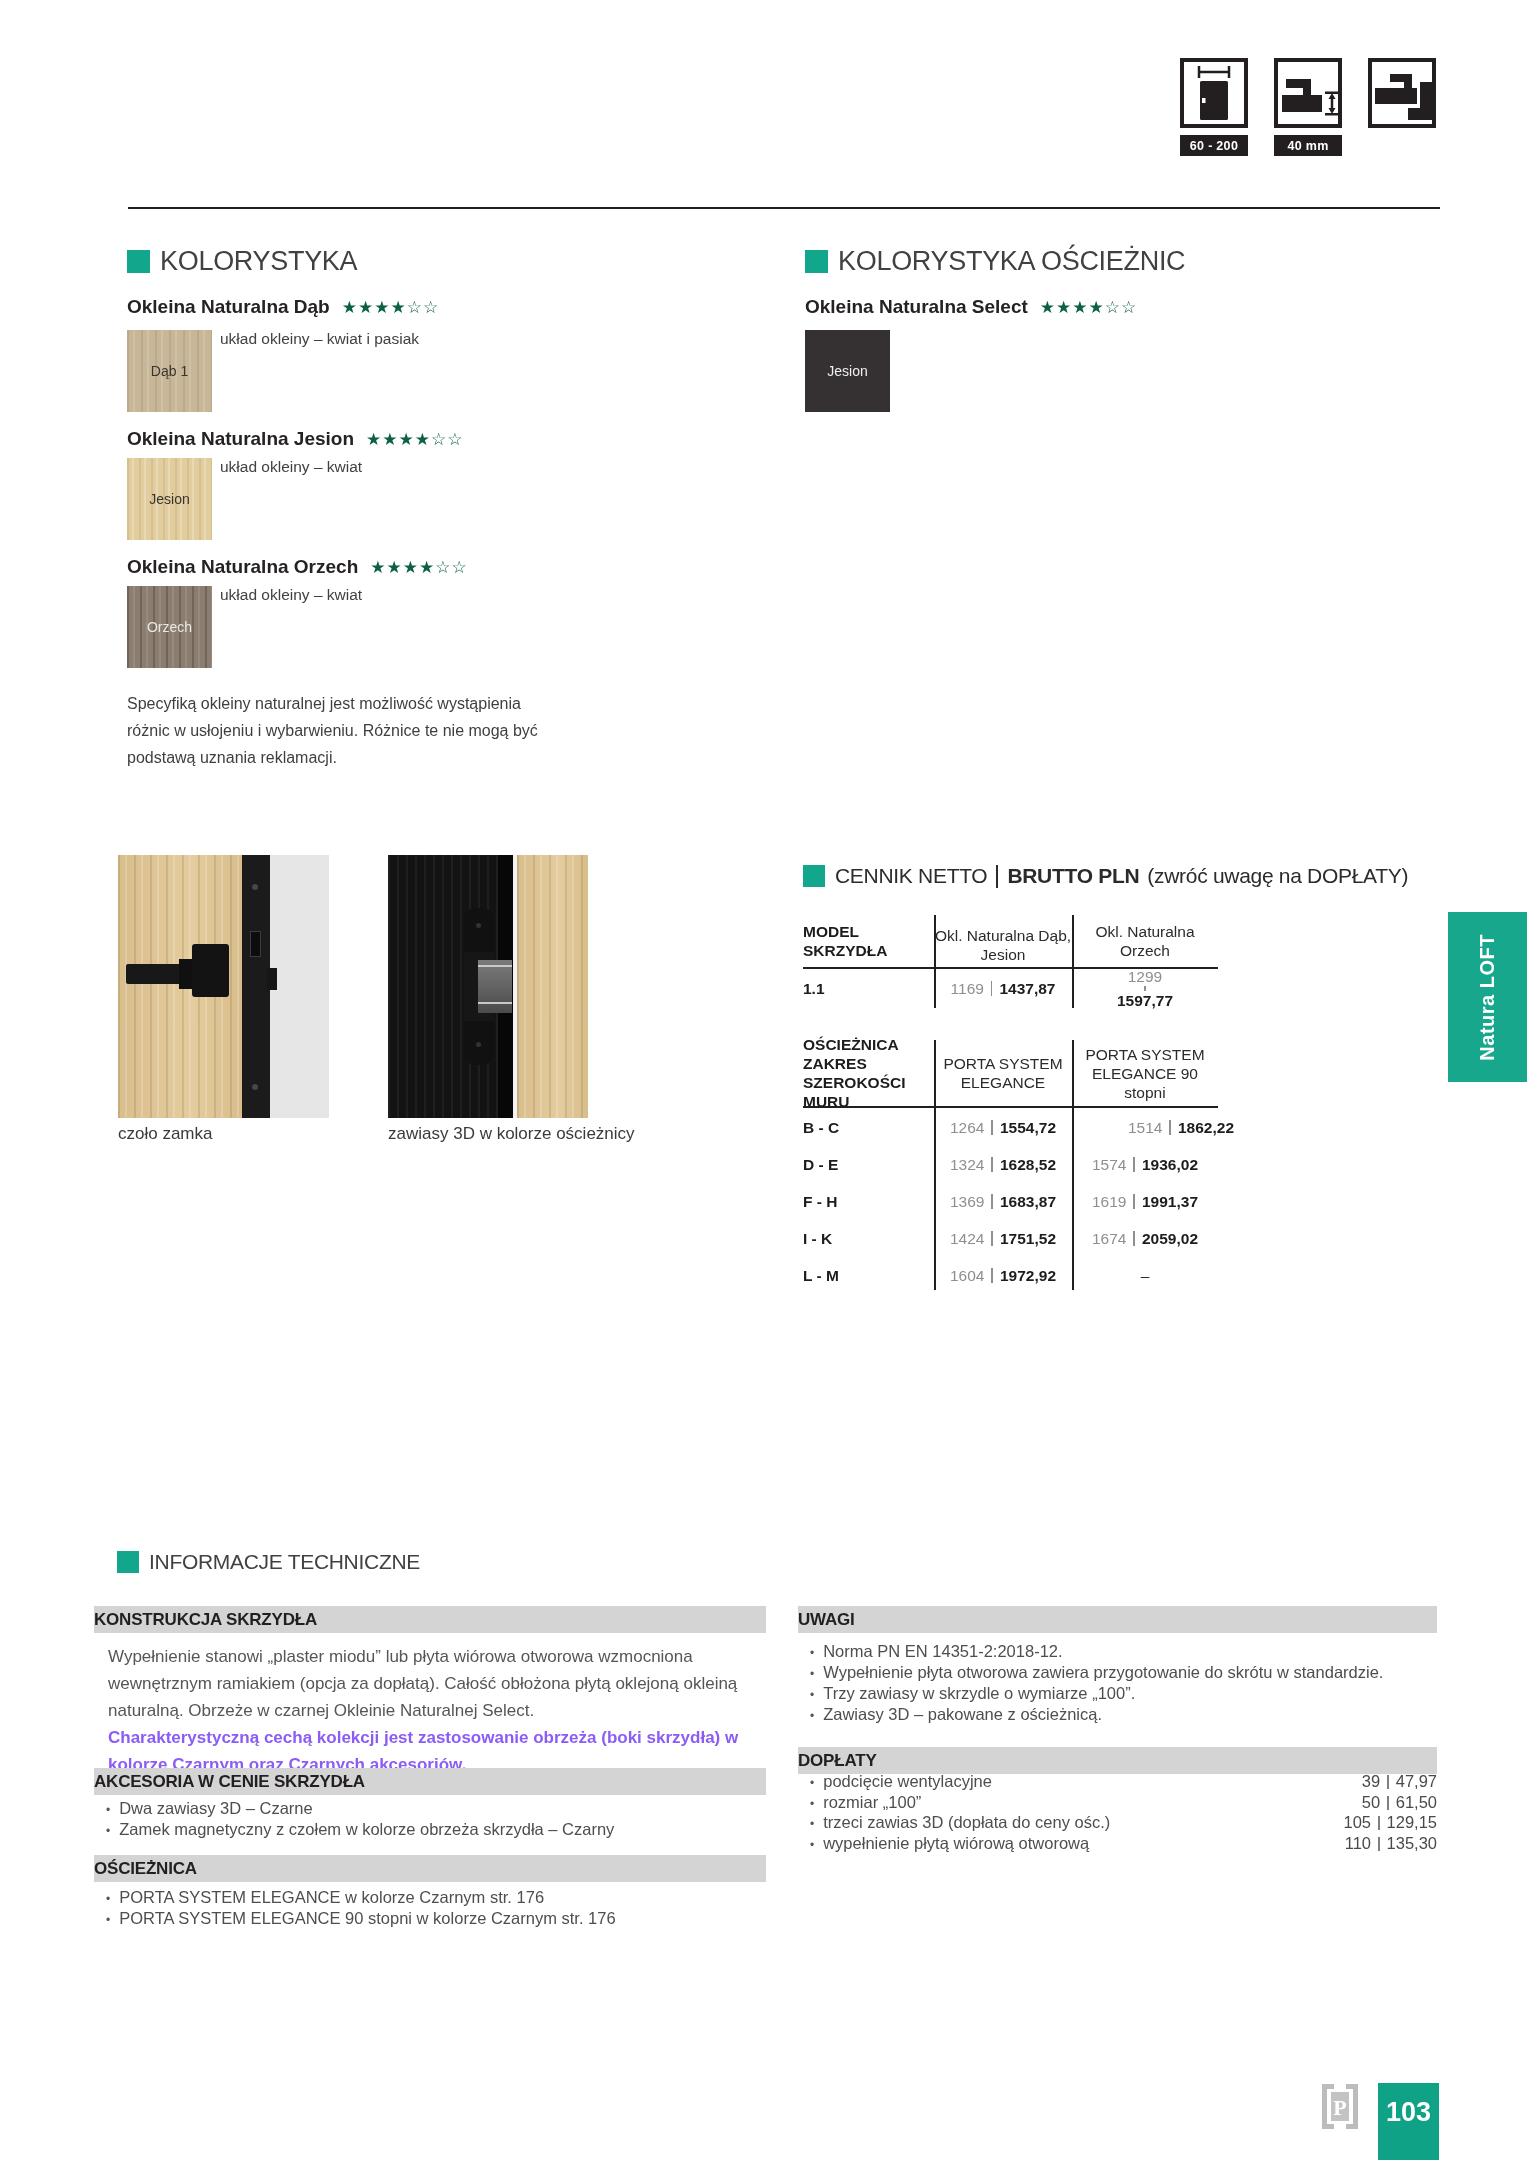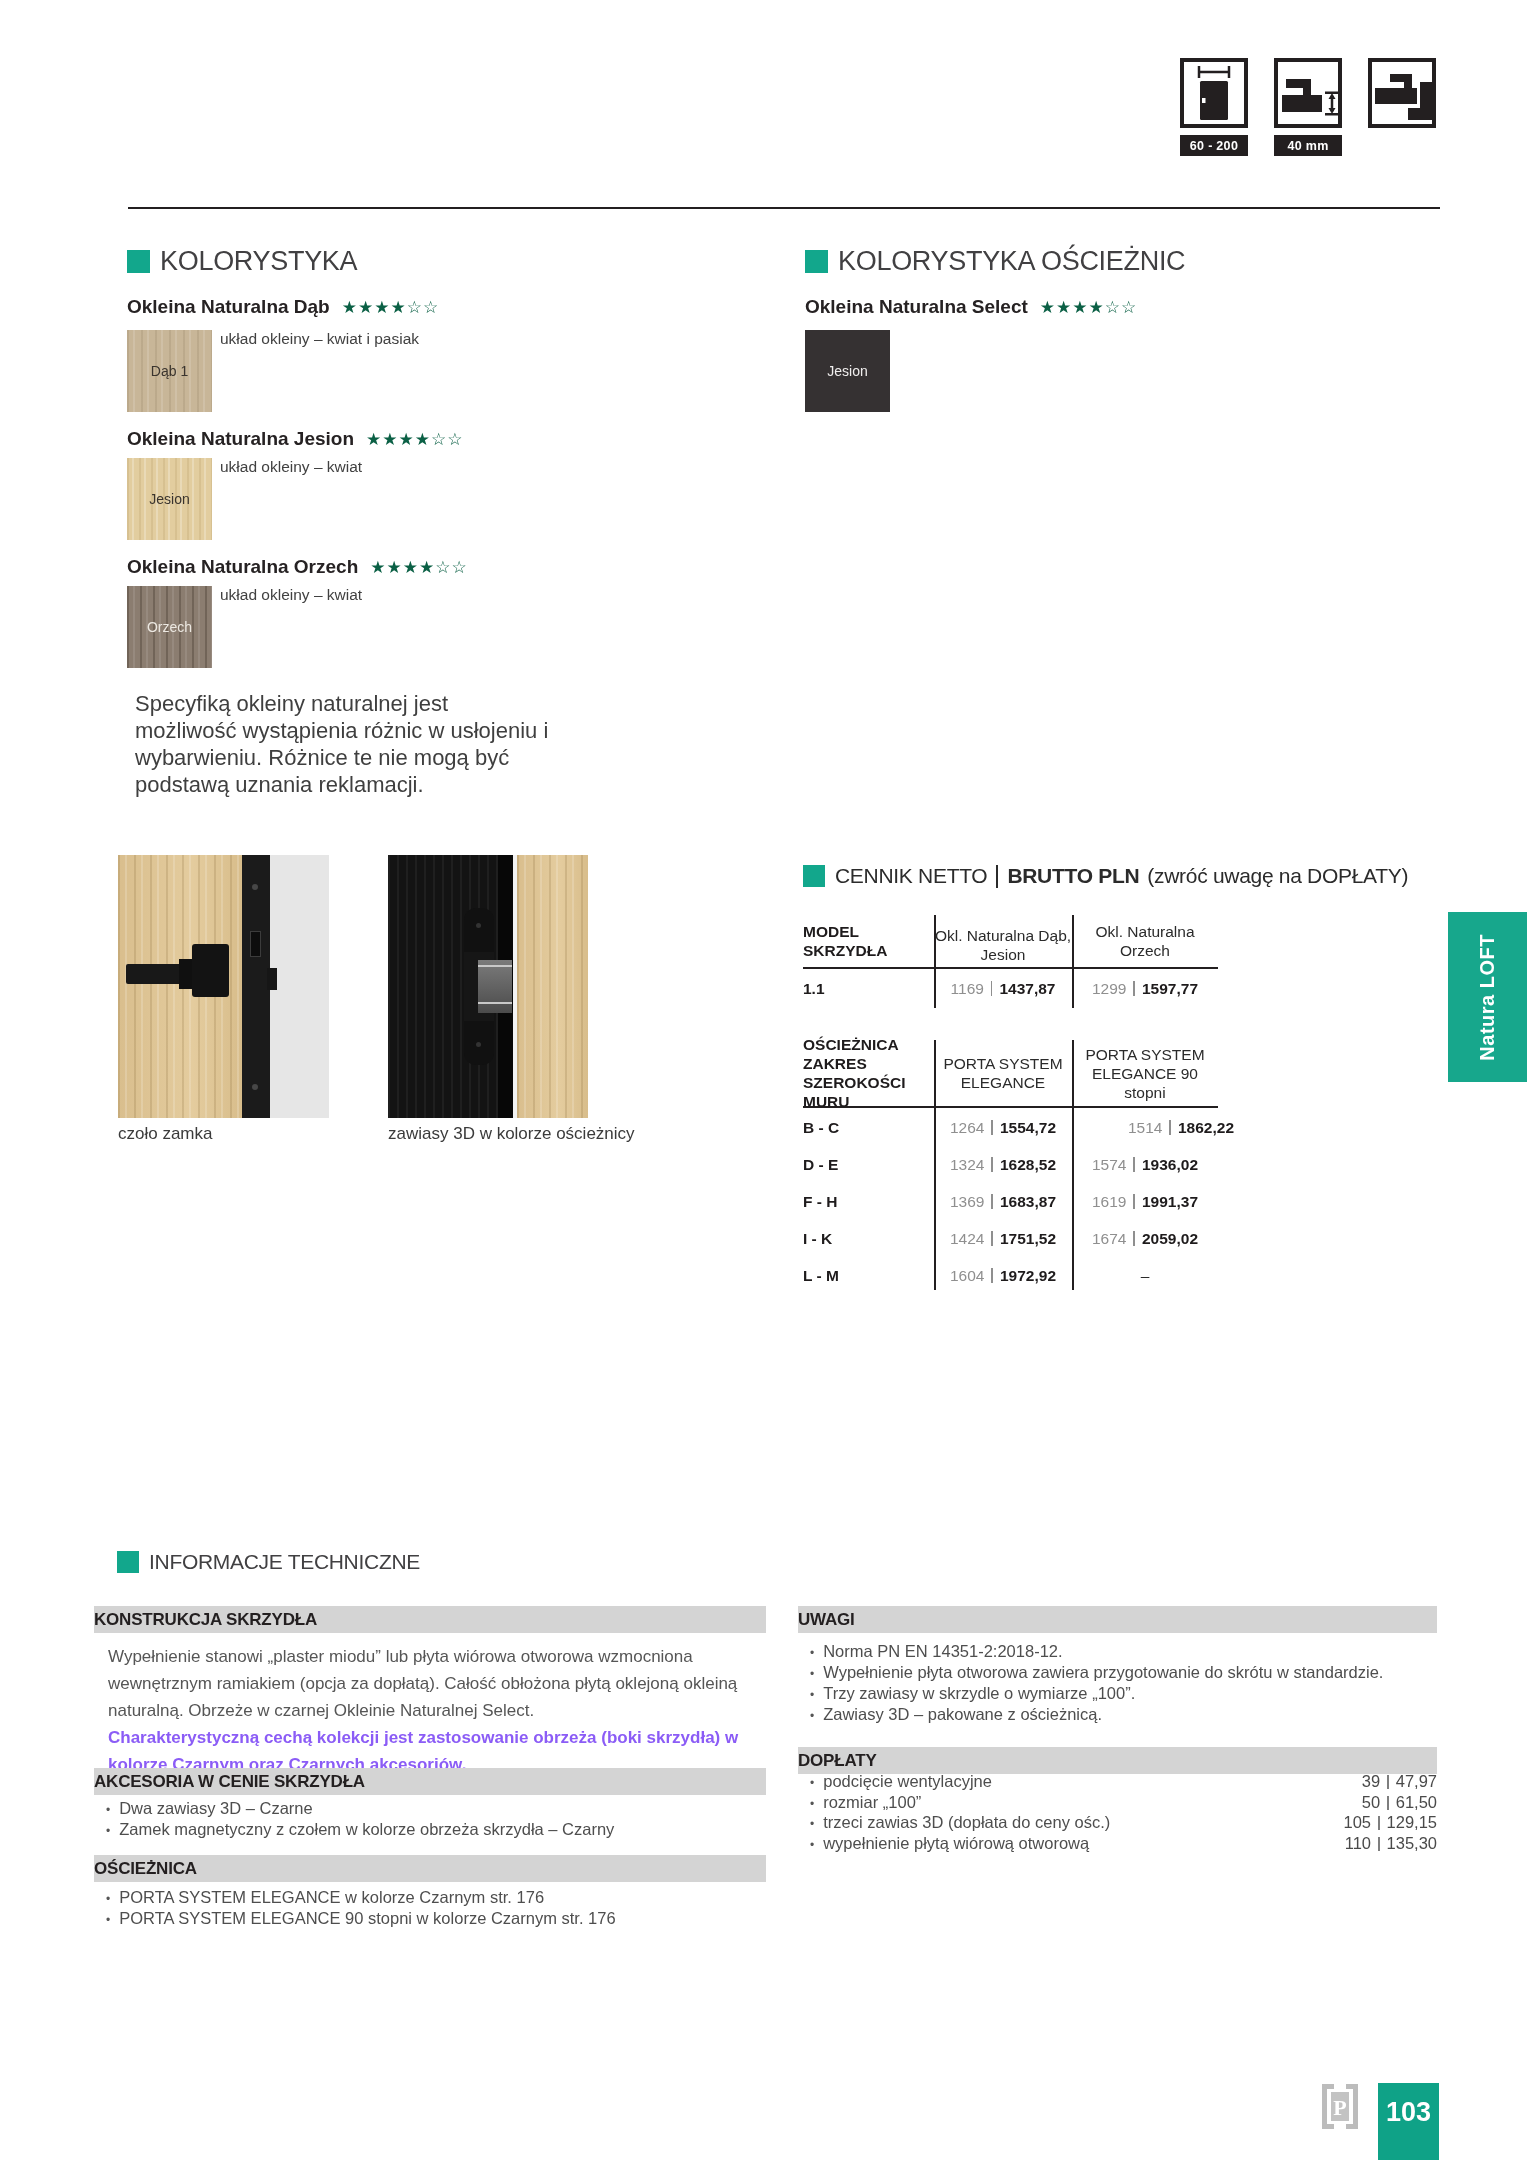--- a/index.html
+++ b/index.html
@@ -27,21 +27,21 @@
   .swatch{position:absolute;width:85px;height:82px;display:flex;align-items:center;justify-content:center;}
   .swatch-label{font-size:14px;color:#3a342e;}
   .swatch.dab{background:#c8b698;background-image:repeating-linear-gradient(90deg,rgba(110,92,62,.14) 0 2px,rgba(255,255,255,0) 2px 6px,rgba(255,255,255,.14) 6px 8px,rgba(255,255,255,0) 8px 14px);}
   .swatch.jesion{background:#e2cd9f;background-image:repeating-linear-gradient(90deg,rgba(150,120,60,.15) 0 2px,rgba(255,255,255,0) 2px 5px,rgba(255,255,255,.25) 5px 7px,rgba(255,255,255,0) 7px 12px);}
   .swatch.orzech{background:#8b7d70;background-image:repeating-linear-gradient(90deg,rgba(35,25,15,.25) 0 2px,rgba(255,255,255,0) 2px 6px,rgba(255,255,255,.10) 6px 8px,rgba(255,255,255,0) 8px 13px);}
   .swatch.orzech .swatch-label{color:#ece8e1;}
   .swatch.czarny{background:#353132;}
   .swatch.czarny .swatch-label{color:#f0eeee;}
   .caption{position:absolute;font-size:15.5px;color:#414141;white-space:nowrap;}
 
-  .note{position:absolute;font-size:22px;line-height:27px;color:#3f3f3f;margin-left:8px;}
+  .note{position:absolute;font-size:16px;line-height:27px;color:#3f3f3f;}
 
   
   .photo{position:absolute;overflow:hidden;background:#e5e5e5;}
   .oakwood{background:linear-gradient(90deg,#d9be8d,#e4cc9e 60%,#d8bd8b);
            background-blend-mode:multiply;}
   .oakwood::after{content:"";position:absolute;inset:0;
            background:repeating-linear-gradient(90deg,rgba(120,90,40,.18) 0 2px,rgba(255,255,255,0) 2px 7px,rgba(255,255,255,.18) 7px 9px,rgba(255,255,255,0) 9px 16px);}
   .photo .layer{position:absolute;top:0;bottom:0;}
   .photo-caption{position:absolute;font-size:17px;color:#3b3b3b;white-space:nowrap;}
 
@@ -220,21 +220,21 @@
     <div class="cell" style="left:269px;top:0;width:146px;height:52px;">
       <span><span>Okl. Naturalna</span><br>
       <span>Orzech</span></span>
     </div>
     <div class="cell left bold" style="left:0;top:52px;width:125px;height:43px;">1.1</div>
     <div class="cell" style="left:131px;top:52px;width:138px;height:43px;">
       <span class="netto">1169</span>
         <span class="pdiv"></span>
         <span class="brutto">1437,87</span>
     </div>
-    <div class="cell" style="left:269px;top:52px;width:146px;height:43px;">
+    <div class="cell" style="left:269px;top:52px;width:146px;height:43px;flex-direction:column;">
       <span class="netto">1299</span>
         <span class="pdiv"></span>
         <span class="brutto">1597,77</span>
     </div>
   </div>
 
   <div class="table" style="left:803px;top:1040px;width:415px;height:252px;">
     <div class="vline" style="left:131px;top:0;height:250px;"></div>
     <div class="vline" style="left:269px;top:0;height:250px;"></div>
     <div class="hline" style="left:0;top:66px;width:415px;"></div>

